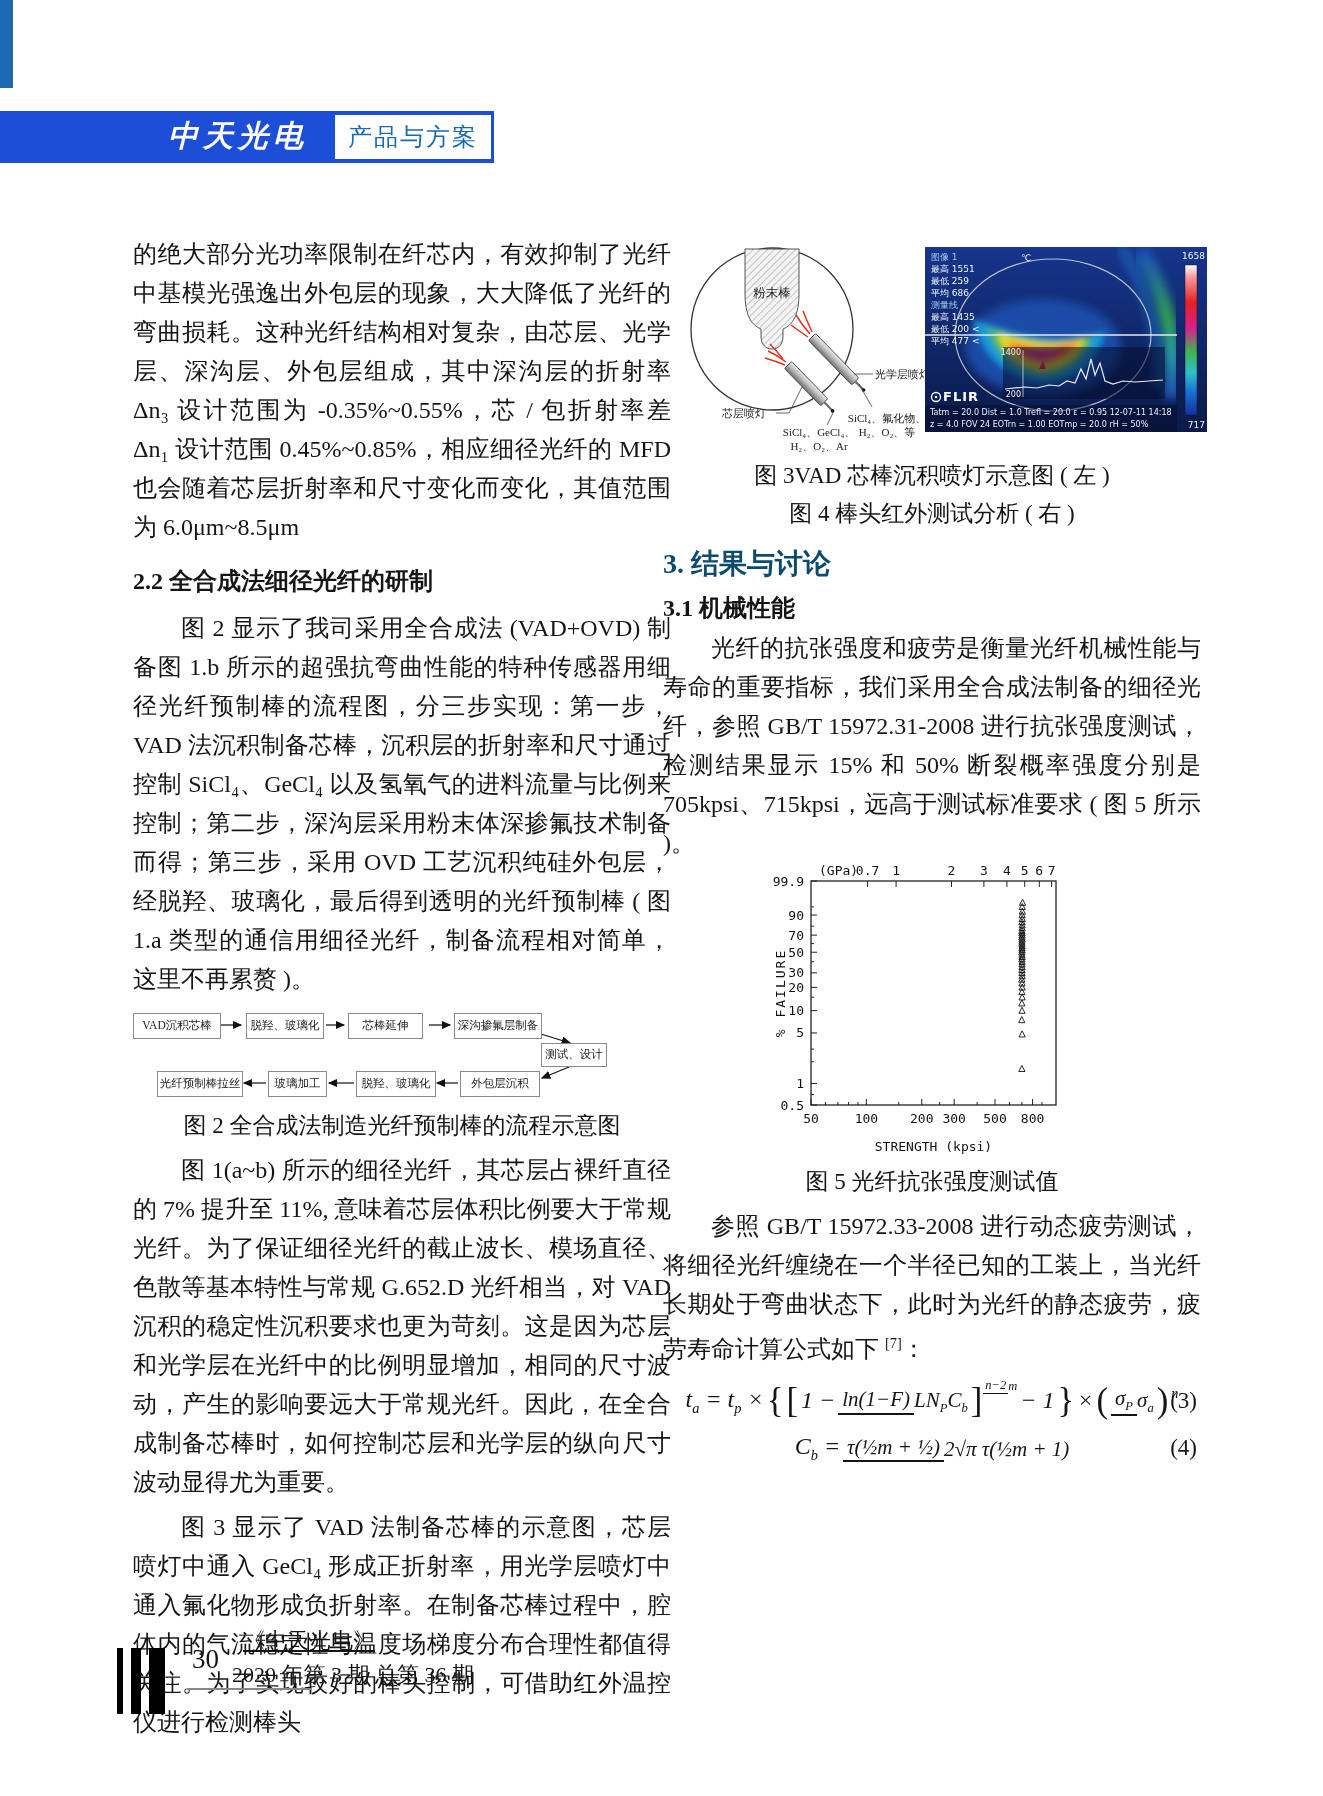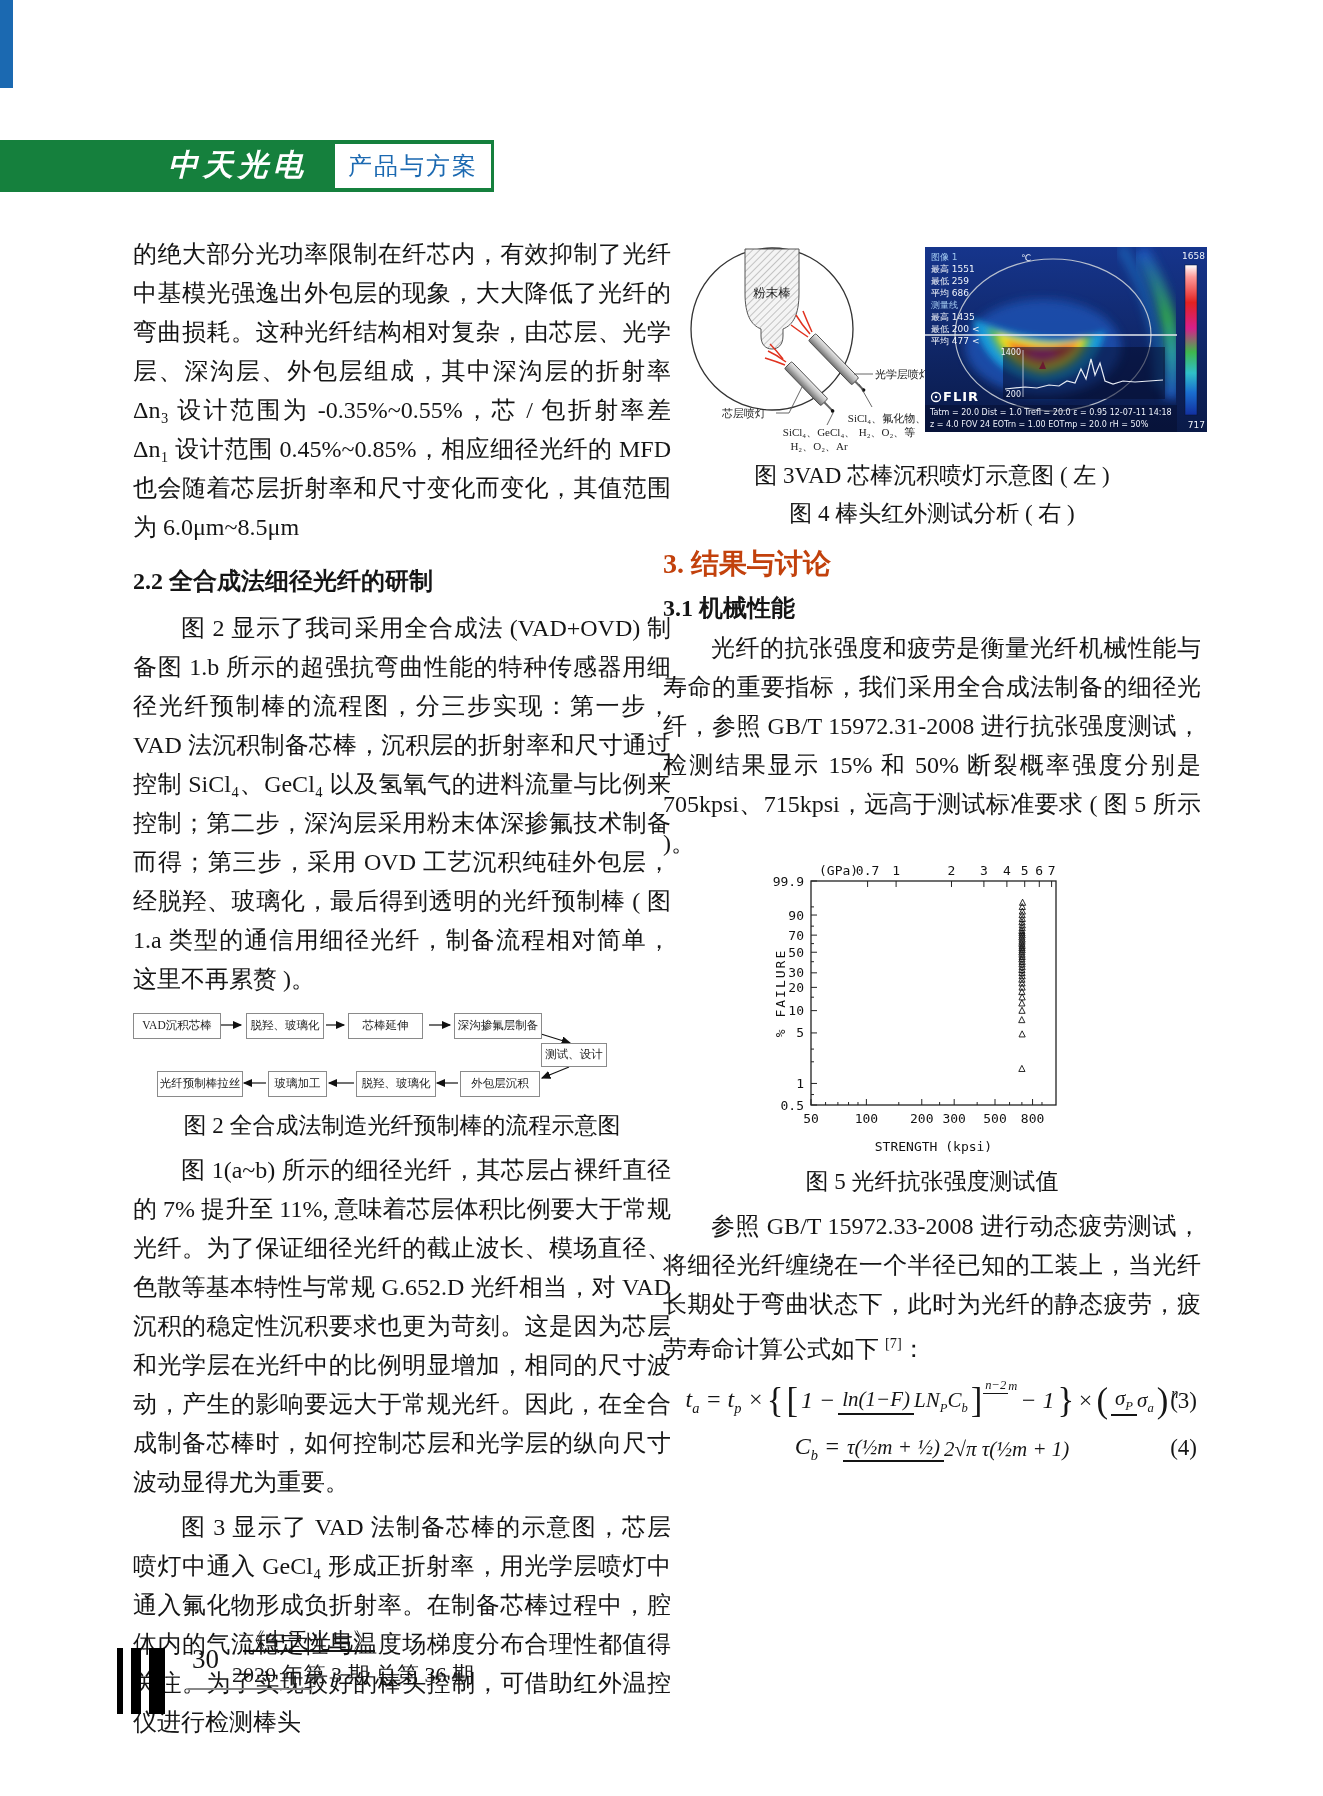--- a/index.html
+++ b/index.html
@@ -1,33 +1,33 @@
 <!DOCTYPE html>
 <html><head>
 <meta charset="utf-8">
 <style>
   html,body{margin:0;padding:0;background:#e8e8e8;}
   .page{position:relative;width:1323px;height:1796px;background:#ffffff;overflow:hidden;
         font-family:"Liberation Serif","DejaVu Serif",serif;color:#151515;}
   
   .corner-mark{position:absolute;left:0;top:0;width:13px;height:88px;background:#1b69b1;}
-  .header-bar{position:absolute;left:0;top:140px;width:494px;height:52px;background:#15803d;}
+  .header-bar{position:absolute;left:0;top:111px;width:494px;height:52px;background:#1d4ed8;}
   .logo{position:absolute;left:168px;top:5px;color:#fff;font-size:30px;font-weight:bold;
         font-style:italic;letter-spacing:5px;white-space:nowrap;}
   .header-tab{position:absolute;right:3px;top:4px;bottom:4px;width:156px;background:#fff;
         display:flex;align-items:center;justify-content:center;}
   .header-tab span{color:#1b69b1;font-size:24px;letter-spacing:2px;font-family:Liberation Mono, monospace;}
   
   .col{position:absolute;top:235px;width:538px;font-size:24px;line-height:39px;text-align:justify;}
   .col-left{left:133px;}
   .col-right{left:663px;}
   p{margin:0;}
   .indent{text-indent:2em;}
   h2.s22{font-size:24px;font-weight:bold;margin:16px 0 10px;line-height:36px;text-align:left;}
-  h3.s3{color:#c2410c;font-size:28px;font-weight:bold;margin:14px 0 4px;line-height:38px;text-align:left;}
+  h3.s3{color:#0c4a6e;font-size:28px;font-weight:bold;margin:14px 0 4px;line-height:38px;text-align:left;}
   h4.s31{font-size:24px;font-weight:bold;margin:8px 0 4px;line-height:34px;text-align:left;}
   .figcap{text-align:center;font-size:23px;line-height:34px;margin-top:4px;text-indent:0;}
   
   .fig2{position:relative;width:537px;height:98px;margin-top:8px;}
   .fc-arrows{position:absolute;left:0;top:0;}
   .fcbox{position:absolute;border:1px solid #8a8a8a;background:#fff;font-size:11.5px;line-height:1;
          display:flex;align-items:center;justify-content:center;color:#222;height:24px;
          white-space:nowrap;letter-spacing:0;}
   
   .fig34{position:relative;width:550px;height:214px;margin-top:6px;}

